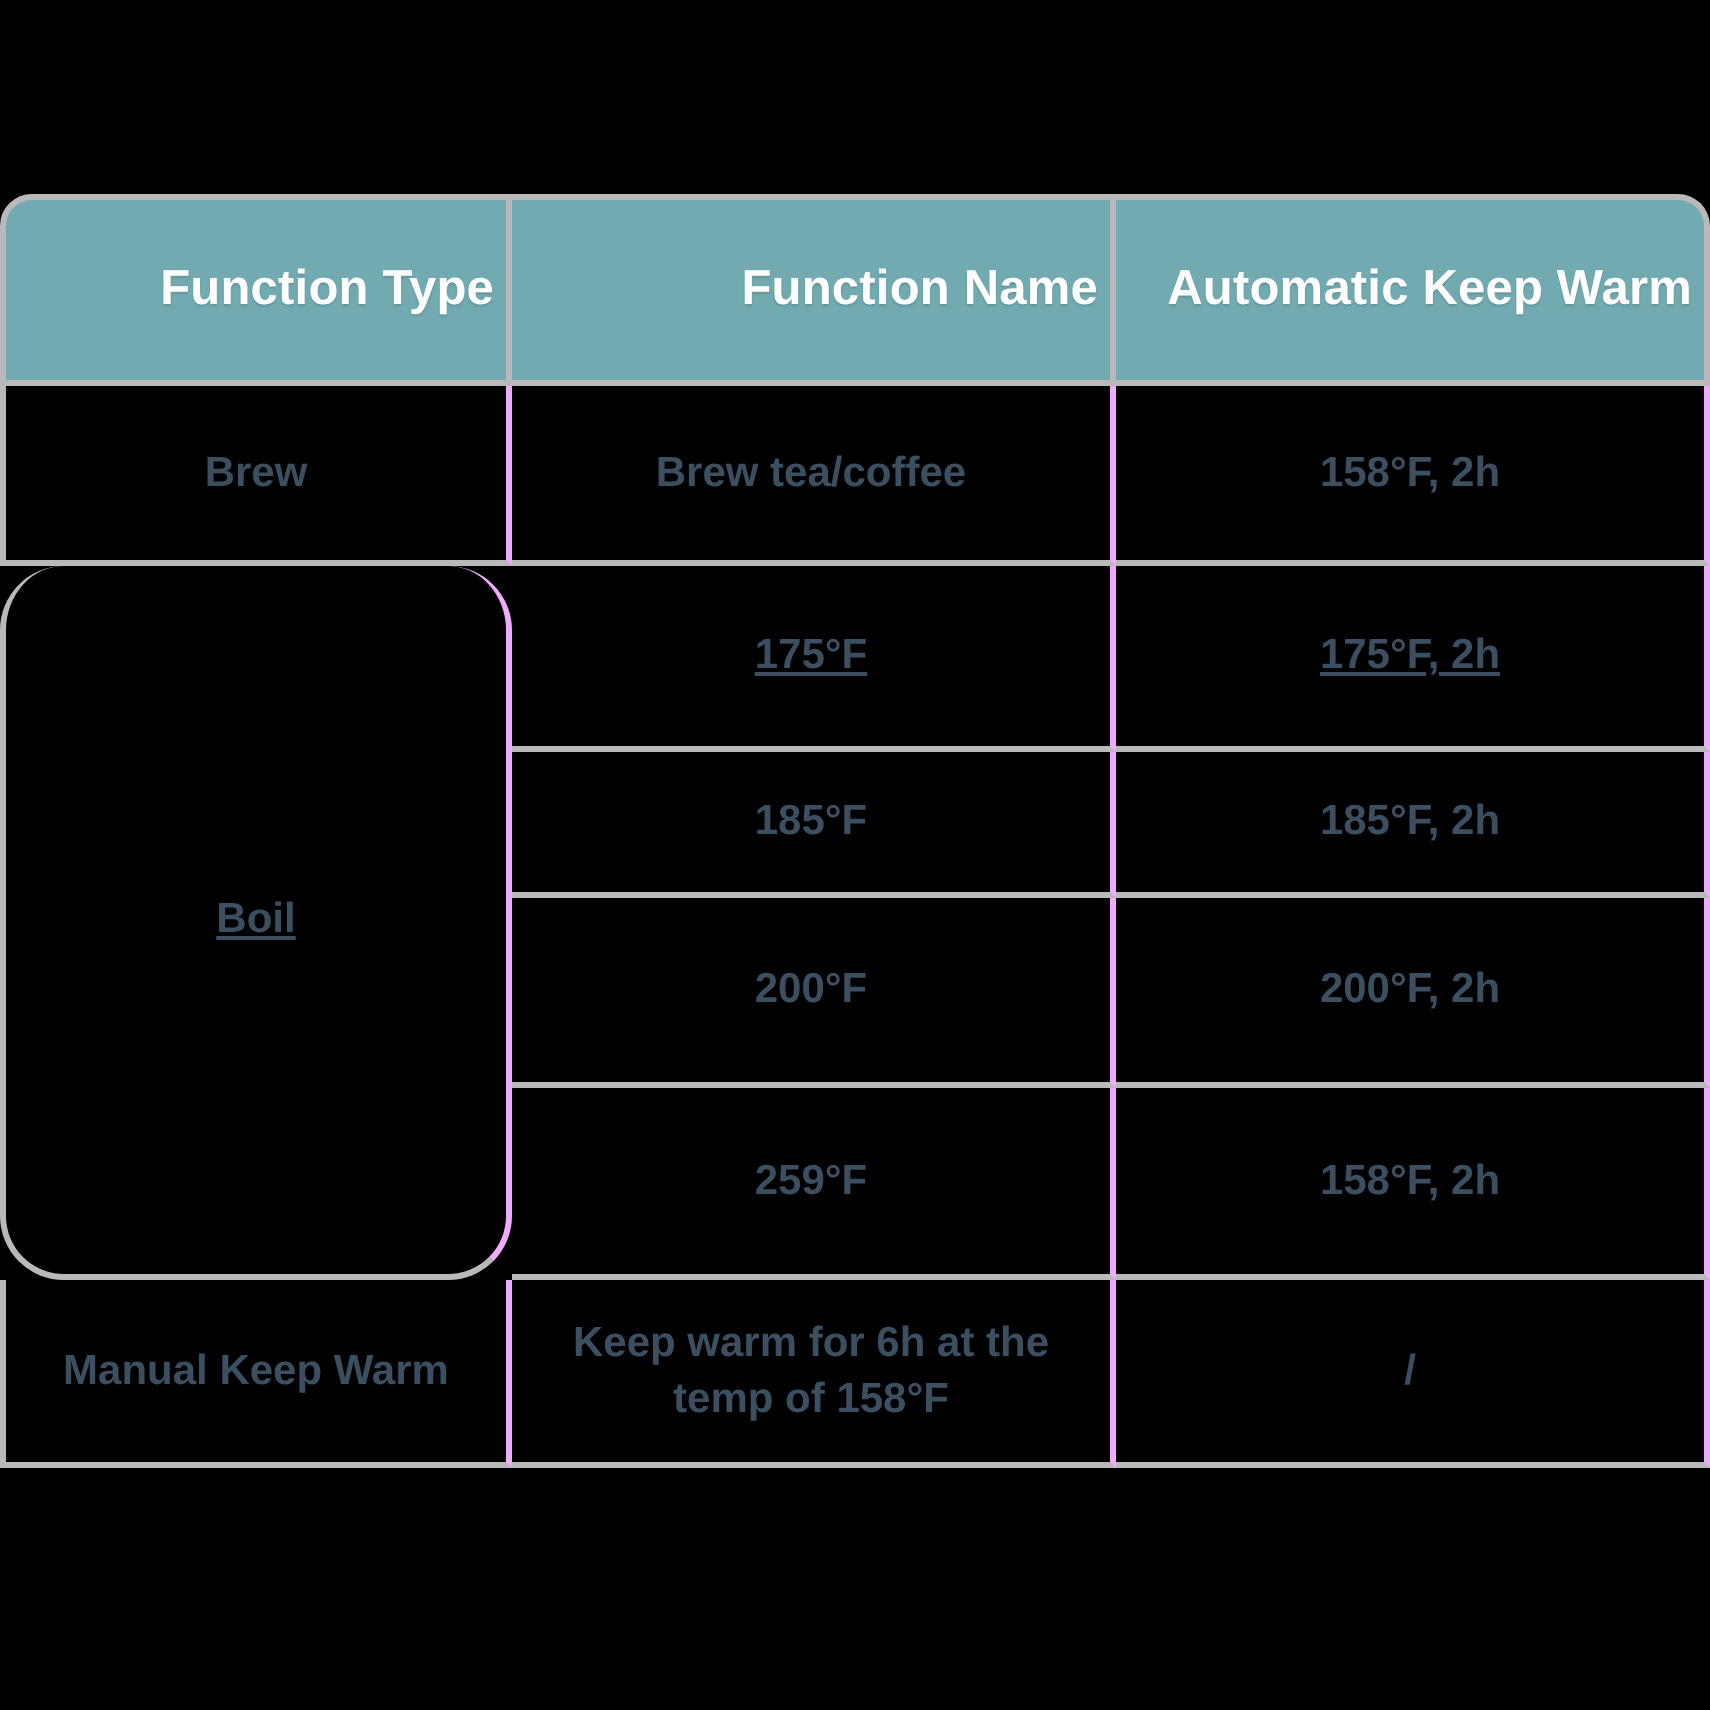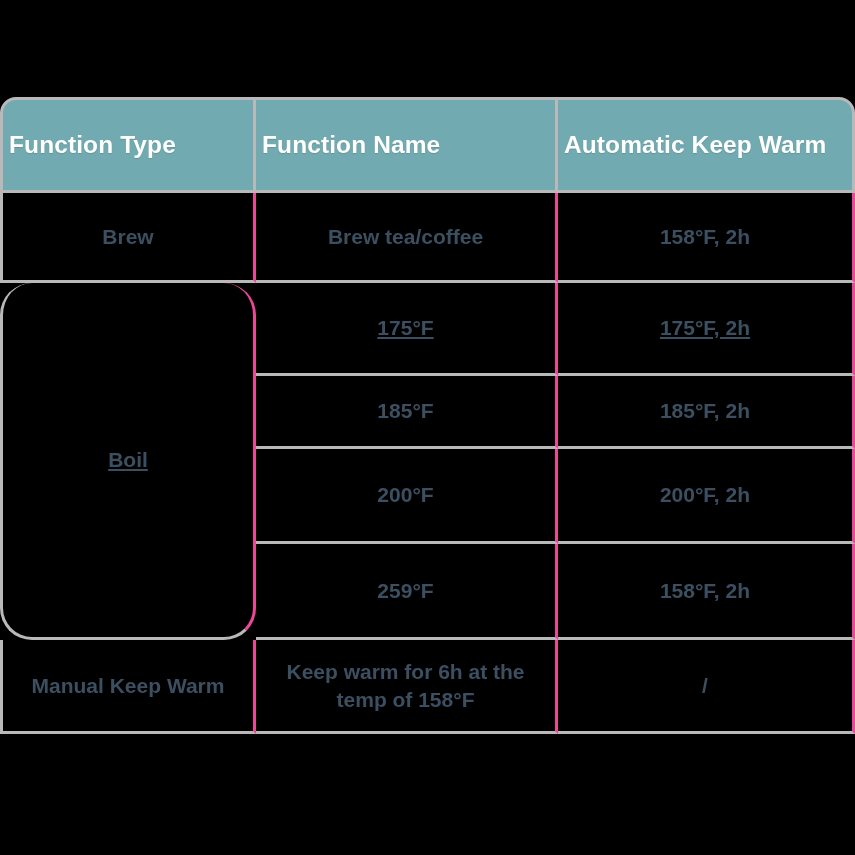--- a/index.html
+++ b/index.html
@@ -47,21 +47,21 @@
   table.fn-table col.c3 { width: 297px; }
 
   
   thead th {
     background: #71aab0;
     color: #ffffff;
     font-size: 24.5px;
     font-weight: bold;
     height: 96px;
     padding: 0 6px;
-    text-align: left;
+    text-align: right;
     vertical-align: middle;
     border-right: 3px solid #b9b9b9;
     border-bottom: 3px solid #b9b9b9;
     box-sizing: border-box;
     letter-spacing: 0.1px;
     text-shadow: 0 1px 1px rgba(0,0,0,0.12);
   }
   thead th:first-child {
     border-left: 3px solid #b9b9b9;
     border-top: 3px solid #b9b9b9;
@@ -79,21 +79,21 @@
 
   
   tbody td {
     background: #000000;
     color: #3c4f61;
     font-size: 21px;
     font-weight: bold;
     text-align: center;
     vertical-align: middle;
     padding: 6px 10px;
-    border-right: 3px solid #ec4899;
+    border-right: 3px solid #f0abfc;
     border-bottom: 3px solid #b9b9b9;
     box-sizing: border-box;
     line-height: 1.3;
   }
   tbody td.first-col {
     border-left: 3px solid #b9b9b9;
   }
   tbody tr:last-child td {
     border-bottom: 3px solid #b9b9b9;
   }

